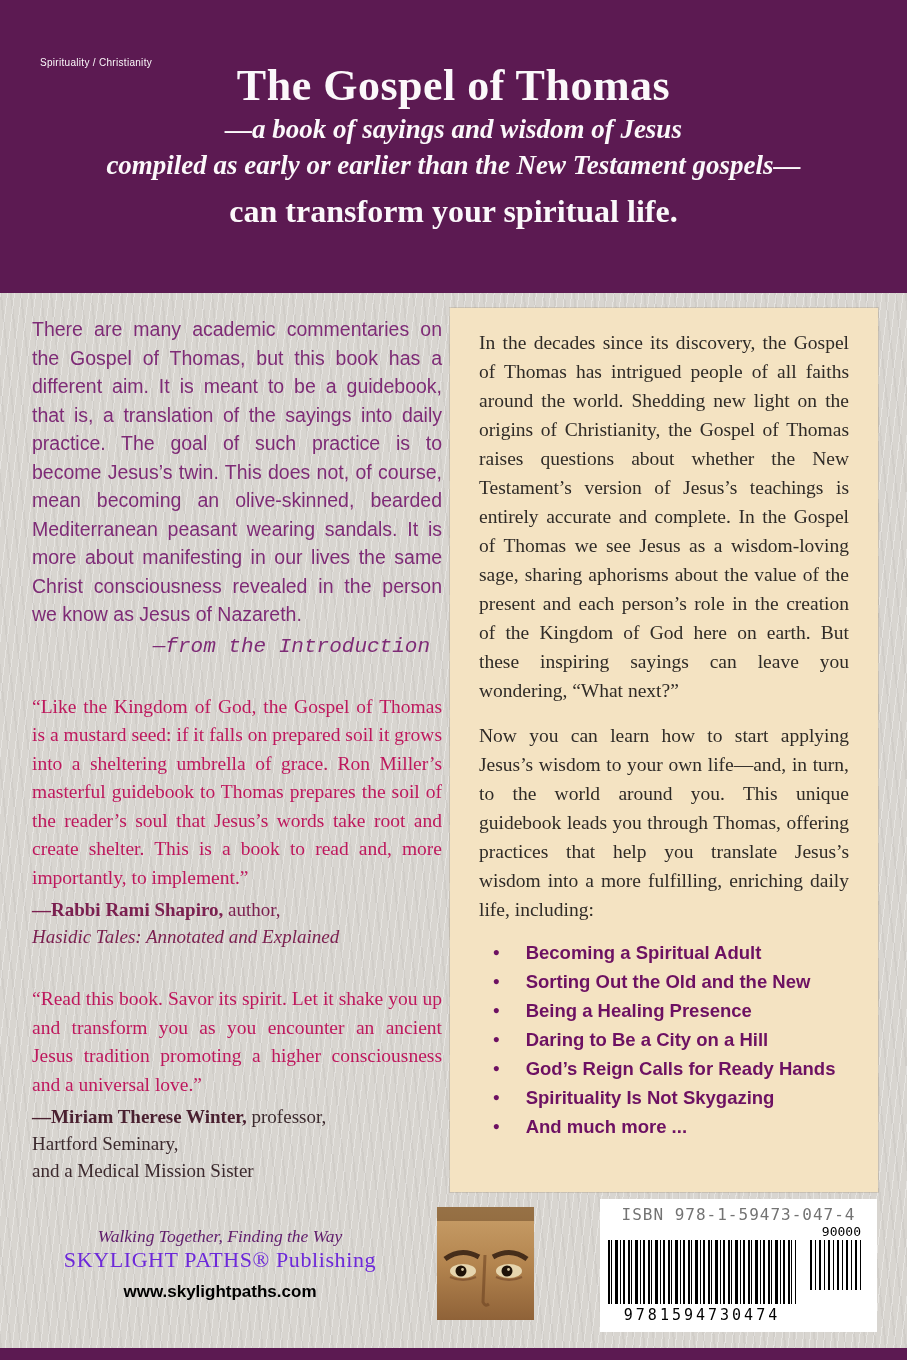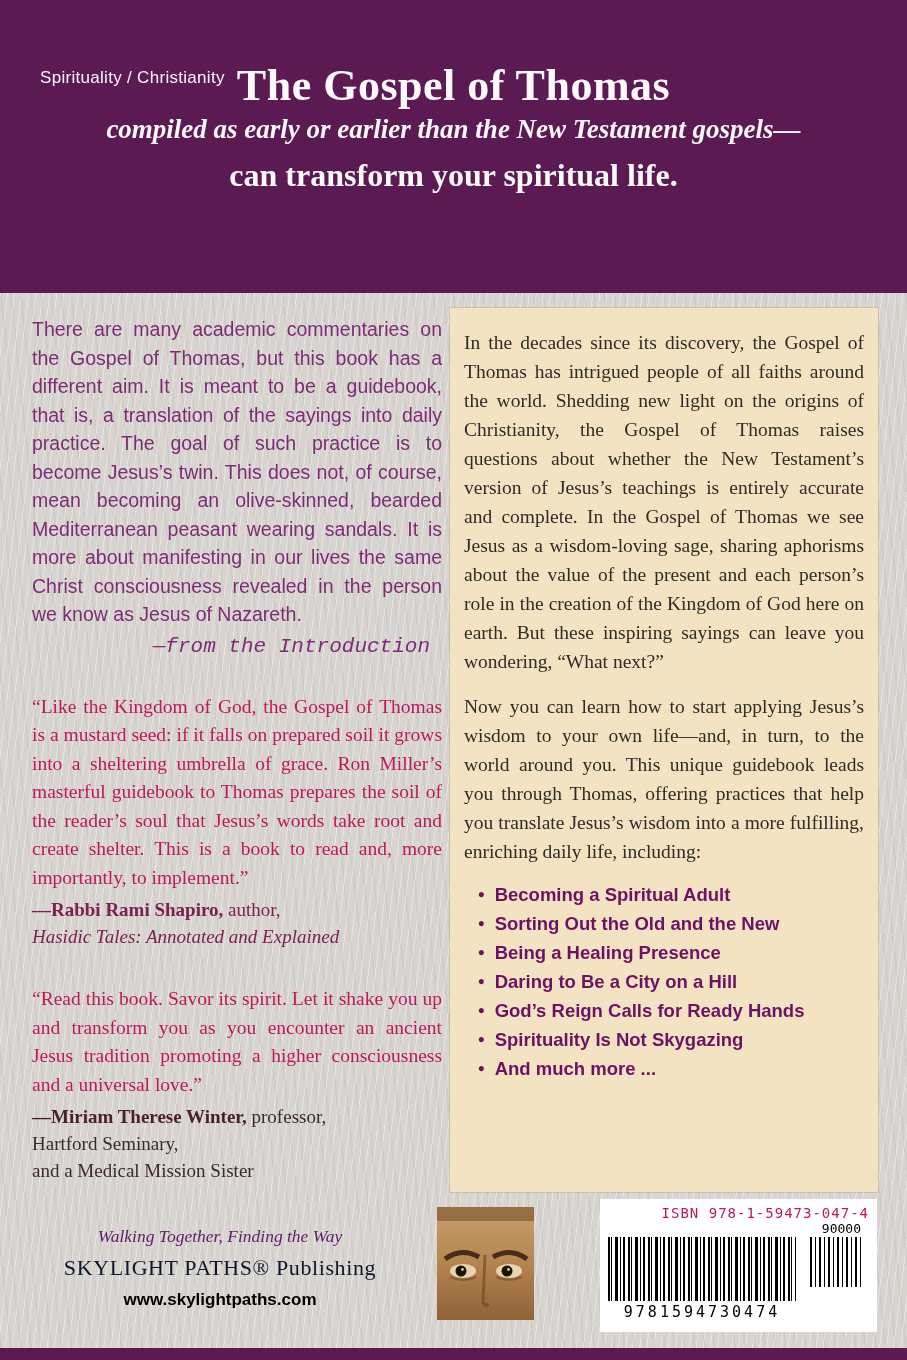--- a/index.html
+++ b/index.html
@@ -13,22 +13,22 @@
       repeating-linear-gradient(97deg, rgba(255,255,255,0.35) 0 1px, transparent 1px 7px),
       repeating-linear-gradient(84deg, rgba(110,105,100,0.07) 0 2px, transparent 2px 10px);
     pointer-events:none;
   }
   
   .header{
     position:absolute;top:0;left:0;right:0;height:293px;
     background:#5c1a52;color:#fbf8fa;text-align:center;
   }
   .category{
-    position:absolute;top:68px;left:40px;
-    font-family:"Liberation Sans",sans-serif;font-size:17px;letter-spacing:.3px;
+    position:absolute;top:57px;left:40px;
+    font-family:"Liberation Sans",sans-serif;font-size:10px;letter-spacing:.3px;
   }
   .title{padding-top:61px;font-weight:bold;font-size:44px;letter-spacing:.5px;line-height:50px;}
   .sub{font-style:italic;font-weight:bold;font-size:27px;line-height:36px;}
   .sub3{font-weight:bold;font-size:32px;line-height:40px;margin-top:8px;}
   
   .left-col{position:absolute;left:32px;top:315px;width:410px;}
   .intro{
     font-family:"Liberation Sans",sans-serif;color:#7e2b76;
     font-size:19.5px;line-height:28.5px;text-align:justify;
   }
@@ -38,45 +38,45 @@
   }
   .quote{color:#be185d;font-size:19.5px;line-height:28.5px;text-align:justify;margin-top:35px;}
   .attr{ text-align:left;font-size:19px;line-height:27px;margin-top:4px;padding-right:6px;color:#7b2050;}
   .attr .name{font-weight:bold;}
   .attr .work{font-style:italic;display:block;}
   .attr2{color:#3c2a2e;}
   .attr2 .name{color:#4a2030;}
   
   .publisher{position:absolute;left:20px;top:1226px;width:400px;text-align:center;}
   .pub-tagline{font-style:italic;font-size:17.5px;color:#5f1b6b;}
-  .pub-name{font-size:22px;color:#0f172a;letter-spacing:.6px;margin-top:8px;}
+  .pub-name{font-size:22px;color:#6d28d9;letter-spacing:.6px;margin-top:0;}
   .pub-site{font-family:"Liberation Sans",sans-serif;font-weight:bold;font-size:17px;color:#000000;margin-top:9px;}
   
   .right-panel{
     position:absolute;left:450px;top:308px;width:428px;height:884px;
-    background:#f4e3c2;padding:20px 14px;box-sizing:border-box;
+    background:#f4e3c2;padding:20px 29px;box-sizing:border-box;
     box-shadow:0 0 0 1px rgba(120,100,60,0.18);
   }
   .panel-para{font-size:19.5px;line-height:29px;text-align:justify;color:#2f2b27;}
   .panel-para + .panel-para{margin-top:16px;}
   .bullets{list-style:none;margin:14px 0 0 14px;padding:0;}
   .bullets li{display:flex;align-items:baseline;line-height:29px;}
   .bullet-dot{color:#6d1162;font-weight:bold;margin-right:10px;font-size:19px;}
   .bullet-text{
     font-family:"Liberation Sans",sans-serif;font-weight:bold;
-    font-size:18.5px;color:#6d1162;
+    font-size:18.5px;color:#6d1162;margin-left:16px;
   }
   
   .eyes{position:absolute;left:437px;top:1207px;width:97px;height:113px;}
   
   .barcode{
     position:absolute;left:600px;top:1199px;width:277px;height:133px;
     background:#ffffff;padding:6px 8px;box-sizing:border-box;
   }
-  .isbn-row{font-family:"DejaVu Sans Mono",monospace;font-size:14px;text-align:right;letter-spacing:1px;color:#be185d;}
+  .isbn-row{font-family:"DejaVu Sans Mono",monospace;font-size:16px;text-align:center;letter-spacing:1px;color:#737373;}
   .price-row{font-family:"DejaVu Sans Mono",monospace;font-size:13px;text-align:right;padding-right:8px;color:#000;height:15px;}
   .bars-wrap{display:flex;margin-top:1px;height:64px;}
   .bars-main{
     width:188px;height:64px;
     background:repeating-linear-gradient(90deg,#000 0 2px,#fff 2px 3px,#000 3px 4px,#fff 4px 7px,#000 7px 10px,#fff 10px 12px,#000 12px 13px,#fff 13px 15px,#000 15px 17px,#fff 17px 20px);
   }
   .bars-gap{width:14px;height:64px;background:#fff;}
   .bars-supp{
     width:52px;height:50px;
     background:repeating-linear-gradient(90deg,#000 0 2px,#fff 2px 5px,#000 5px 6px,#fff 6px 9px);
@@ -89,20 +89,21 @@
   .bottom-strip{position:absolute;left:0;right:0;bottom:0;height:12px;background:#5c1a52;}
 </style>
 </head>
 <body>
 
 <div class="cover">
 
   <div class="header">
     <div class="category">Spirituality / Christianity</div>
     <div class="title">The Gospel of Thomas</div>
+    <div class="sub">—a book of sayings and wisdom of Jesus</div>
     <div class="sub">compiled as early or earlier than the New Testament gospels—</div>
     <div class="sub3">can transform your spiritual life.</div>
   </div>
 
   <div class="paper-texture"></div>
 
   <div class="left-col">
     <div class="intro">There are many academic commentaries on the Gospel of Thomas, but this book has a different aim. It is meant to be a guidebook, that is, a translation of the sayings into daily practice. The goal of such practice is to become Jesus’s twin. This does not, of course, mean becoming an olive-skinned, bearded Mediterranean peasant wearing sandals. It is more about manifesting in our lives the same Christ consciousness revealed in the person we know as Jesus of Nazareth.</div>
     <div class="intro-source">—from the Introduction</div>
 

